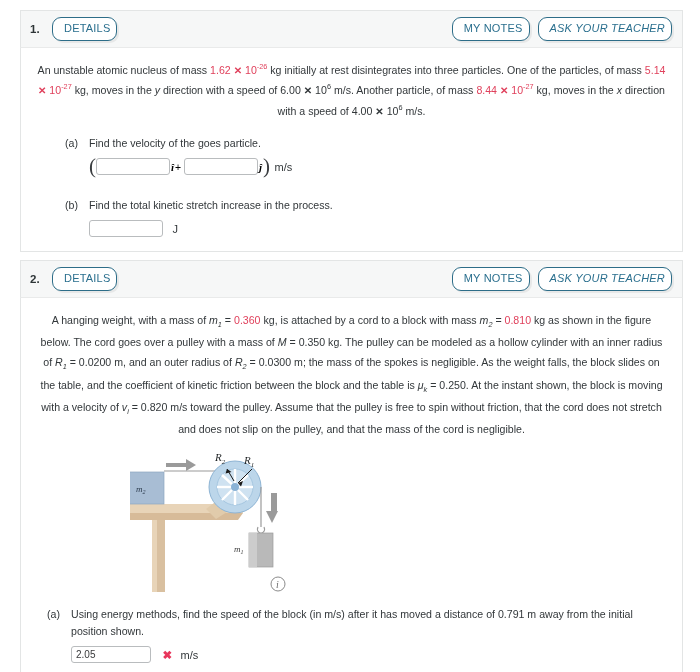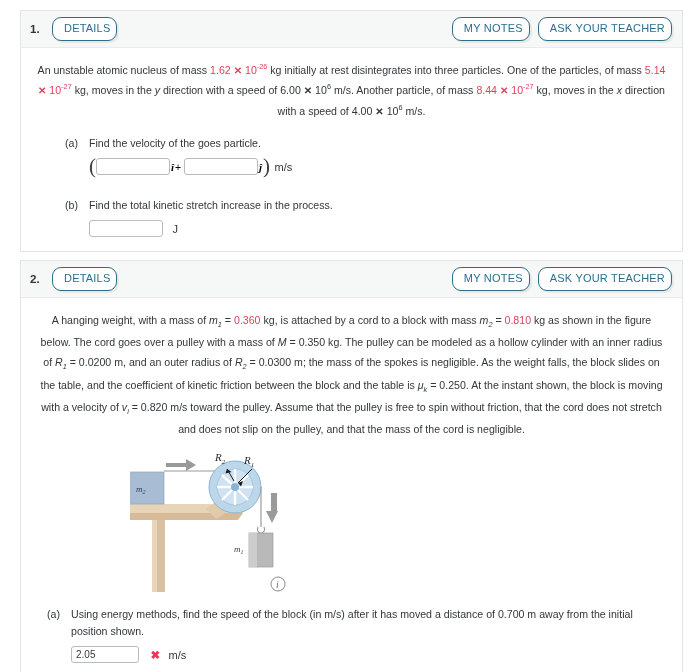--- a/index.html
+++ b/index.html
@@ -47,21 +47,21 @@
     background: #ffffff;
     border: 1.5px solid #2d6d88;
     border-radius: 9px;
     padding: 5px 6px 6px 11px;
     box-shadow: 2px 2px 0 0 rgba(0,0,0,0.06);
     cursor: pointer;
     white-space: nowrap;
     line-height: 1.05;
   }
   .header-spacer { flex: 1 1 auto; }
-  .btn + .btn { margin-left: 8px; }
+  .btn + .btn { margin-left: 8px; font-style: italic; }
 
   .prob-body {
     border: 1px solid #e3e5e5;
     border-top: 1px solid #e9eaea;
     background: #ffffff;
     padding: 11px 14px 14px 14px;
   }
 
   .qtext {
     font-size: 10.6px;
@@ -94,21 +94,21 @@
     height: 17px;
     width: 74px;
     vertical-align: middle;
     font-family: "Liberation Sans", sans-serif;
     font-size: 10px;
     color: #38393b;
     padding: 0 4px;
     line-height: 15px;
     outline: none;
   }
-  .ansbox.wide { width: 68px; }
+  .ansbox.wide { width: 80px; }
   .unit { font-size: 11px; color: #32373a; }
   .xmark {
     color: #e8365c;
     font-weight: bold;
     font-size: 11.5px;
     display: inline-block;
     vertical-align: middle;
     margin: 0 4px 0 7px;
   }
   .paren {
@@ -262,21 +262,21 @@
             <circle cx="148" cy="137" r="7" fill="none" stroke="#8b8b8b" stroke-width="1"></circle>
             <text x="146" y="141" font-family="Liberation Serif, serif" font-size="10" font-style="italic" fill="#6e6e6e">i</text>
           </g>
 
         </svg>
       </div>
 
       <div style="margin:14px 0 0 12px;">
         <div class="part">
           <span class="part-label">(a)</span>
-          <span class="part-text">Using energy methods, find the speed of the block (in m/s) after it has moved a distance of 0.700 m away from the initial position shown.</span>
+          <span class="part-text">Using energy methods, find the speed of the block (in m/s) after it has moved a distance of 0.791 m away from the initial position shown.</span>
         </div>
         <div style="margin:6px 0 0 24px;">
           <input class="ansbox wide" type="text" value="2.05" style="">
           <span class="xmark">✖</span>
           <span class="unit">m/s</span>
         </div>
       </div>
 
     </div>
   </div>

